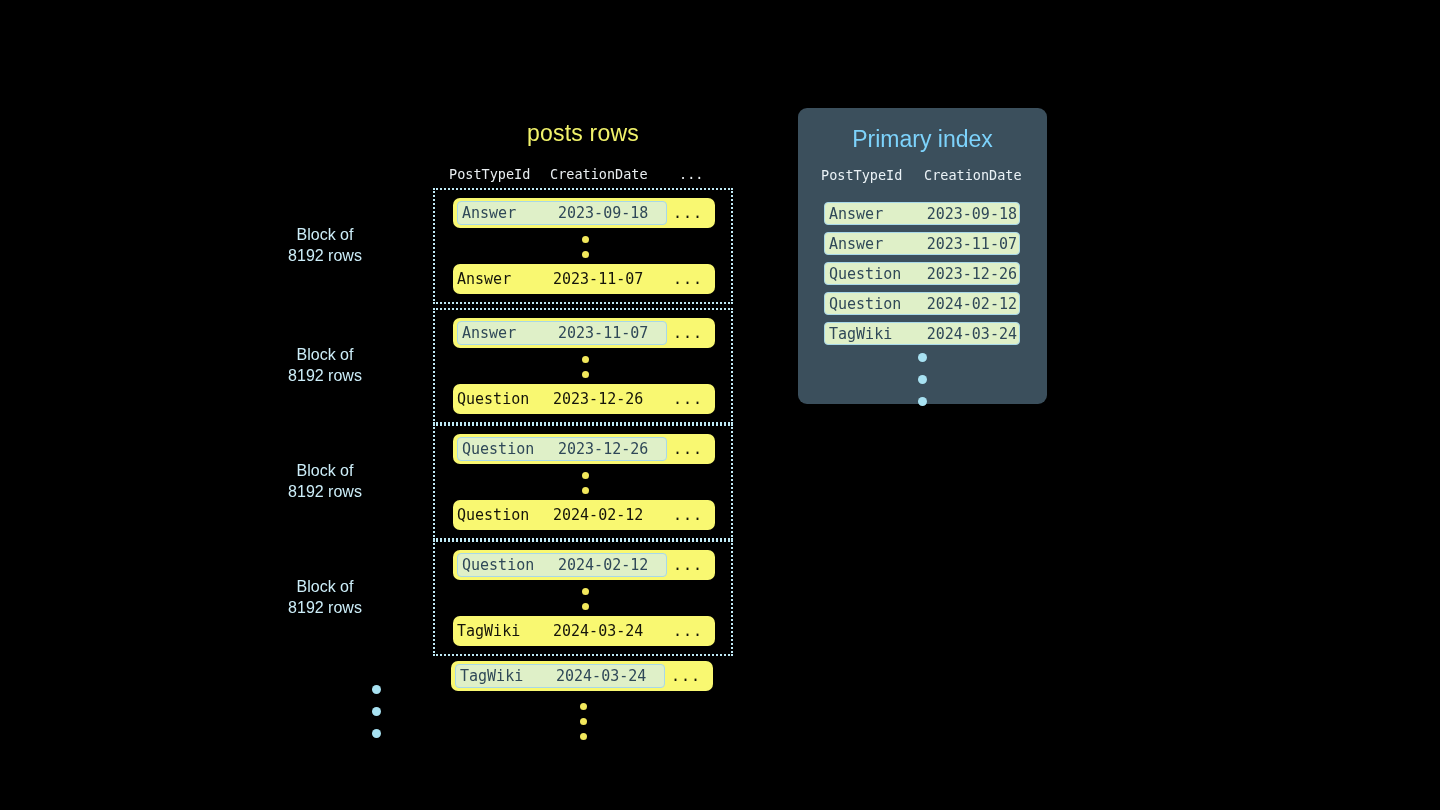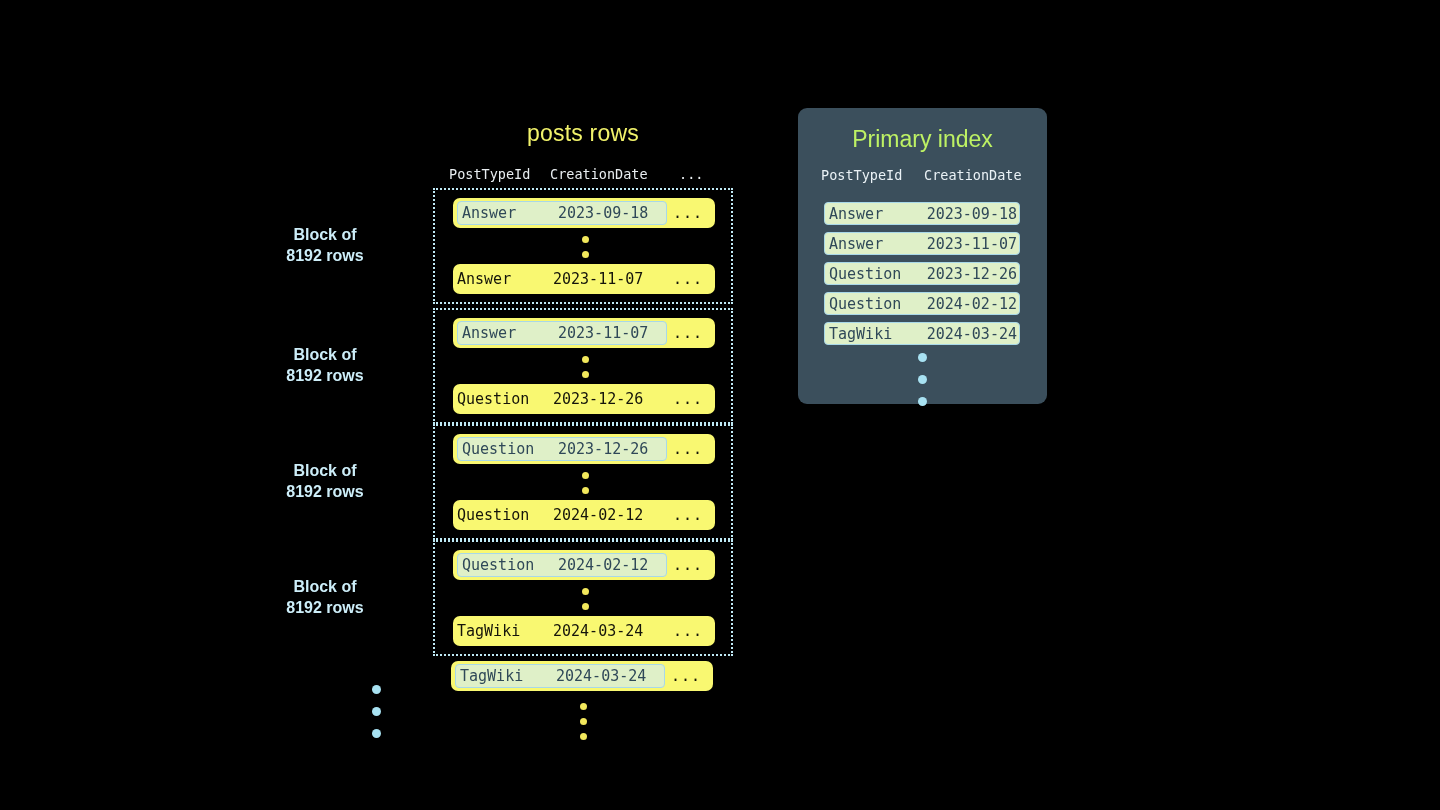--- a/index.html
+++ b/index.html
@@ -38,21 +38,20 @@
     border: 2px dotted #bfe9f5;
   }
   .block-label {
     position: absolute;
     right: 316px;
     width: 180px;
     text-align: center;
     font-size: 16px; line-height: 21px;
     color: #cdeef9;
     font-family: "Liberation Sans", sans-serif;
-    font-weight: bold;
   }
 
   
   .row {
     position: absolute; left: 18px;
     width: 262px; height: 30px;
     background: #f9f871;
     border-radius: 7px;
     font-family: "DejaVu Sans Mono", monospace;
     font-size: 15px;
@@ -107,21 +106,21 @@
 
   
   #primary-index {
     position: absolute; left: 798px; top: 108px;
     width: 249px; height: 296px;
     background: #3b4f5c;
     border-radius: 9px;
   }
   .pi-title {
     position: absolute; left: 0; top: 18px; width: 249px;
-    text-align: center; font-size: 23px; color: #bef264;
+    text-align: center; font-size: 23px; color: #7dd3fc;
     font-family: "Liberation Sans", sans-serif;
   }
   .pi-header {
     position: absolute; left: 0; top: 59px; width: 249px;
     height: 20px;
     font-family: "DejaVu Sans Mono", monospace;
     font-size: 13.5px; color: #eaf2f6; white-space: pre;
   }
   .pi-header .c1 { position: absolute; left: 23px; top: 0; }
   .pi-header .c2 { position: absolute; left: 126px; top: 0; }

